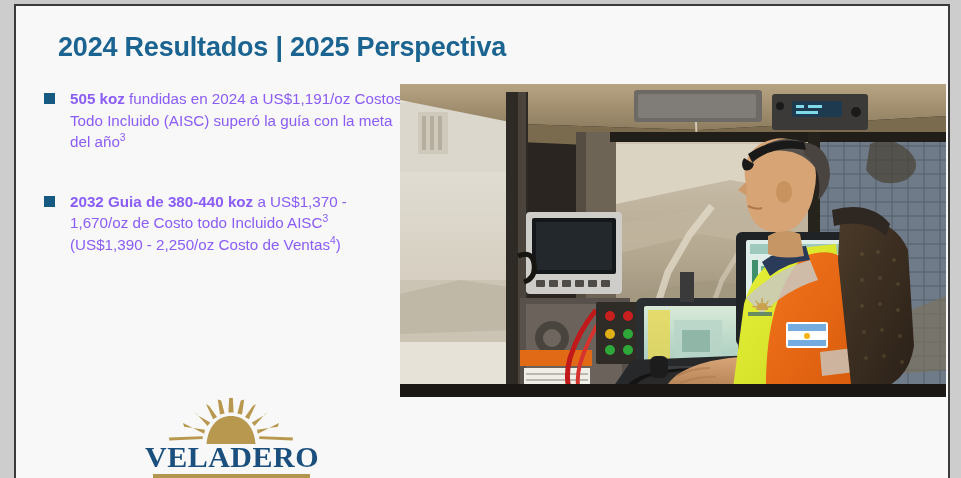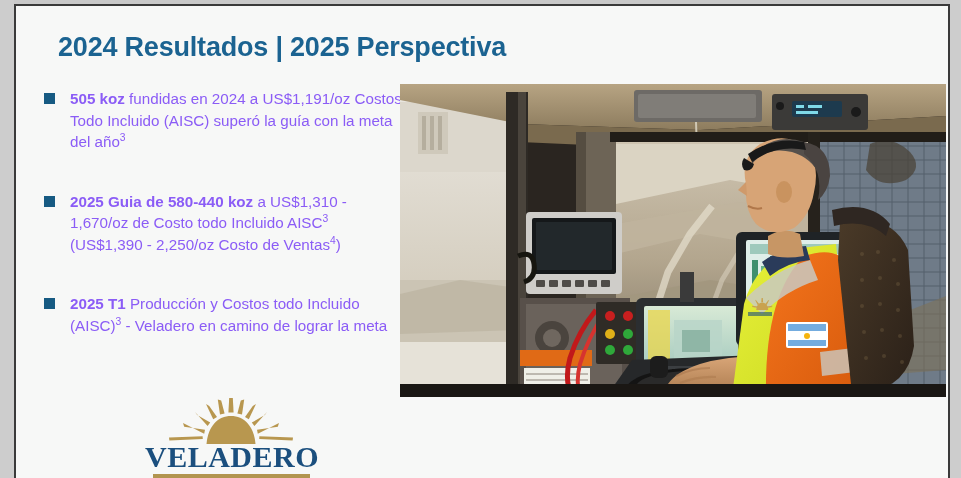--- a/index.html
+++ b/index.html
@@ -186,30 +186,24 @@
       <div class="bullet-item">
         <span class="bullet-marker"></span>
         <span class="bullet-text">
           <b>505 koz</b><span> fundidas en 2024 a US$1,191/oz Costos Todo Incluido (AISC) superó la guía con la meta del año</span><sup>3</sup>
         </span>
       </div>
 
       <div class="bullet-item">
         <span class="bullet-marker"></span>
         <span class="bullet-text">
-          <b>2025 Guia de 580-440 koz</b><span> a US$1,310 - 1,670/oz de Costo todo Incluido AISC</span><sup>3</sup><span> (US$1,390 - 2,250/oz Costo de Ventas</span><sup>4</sup><span>)</span>
+          <b>2032 Guia de 380-440 koz</b><span> a US$1,370 - 1,670/oz de Costo todo Incluido AISC</span><sup>3</sup><span> (US$1,390 - 2,250/oz Costo de Ventas</span><sup>4</sup><span>)</span>
         </span>
       </div>
 
-      <div class="bullet-item">
-        <span class="bullet-marker"></span>
-        <span class="bullet-text">
-          <b>2025 T1</b><span> Producción y Costos todo Incluido (AISC)</span><sup>3</sup><span> - Veladero en camino de lograr la meta</span>
-        </span>
-      </div>
 
     </div>
 
     <div class="logo">
       <div class="logo-sun">
         <svg viewBox="0 0 136 46" xmlns="http://www.w3.org/2000/svg">
           <g fill="#b8974f">
 
             <path d="M68 18 C81 18 91 28 92.5 46 L43.5 46 C45 28 55 18 68 18 Z"></path>
 

